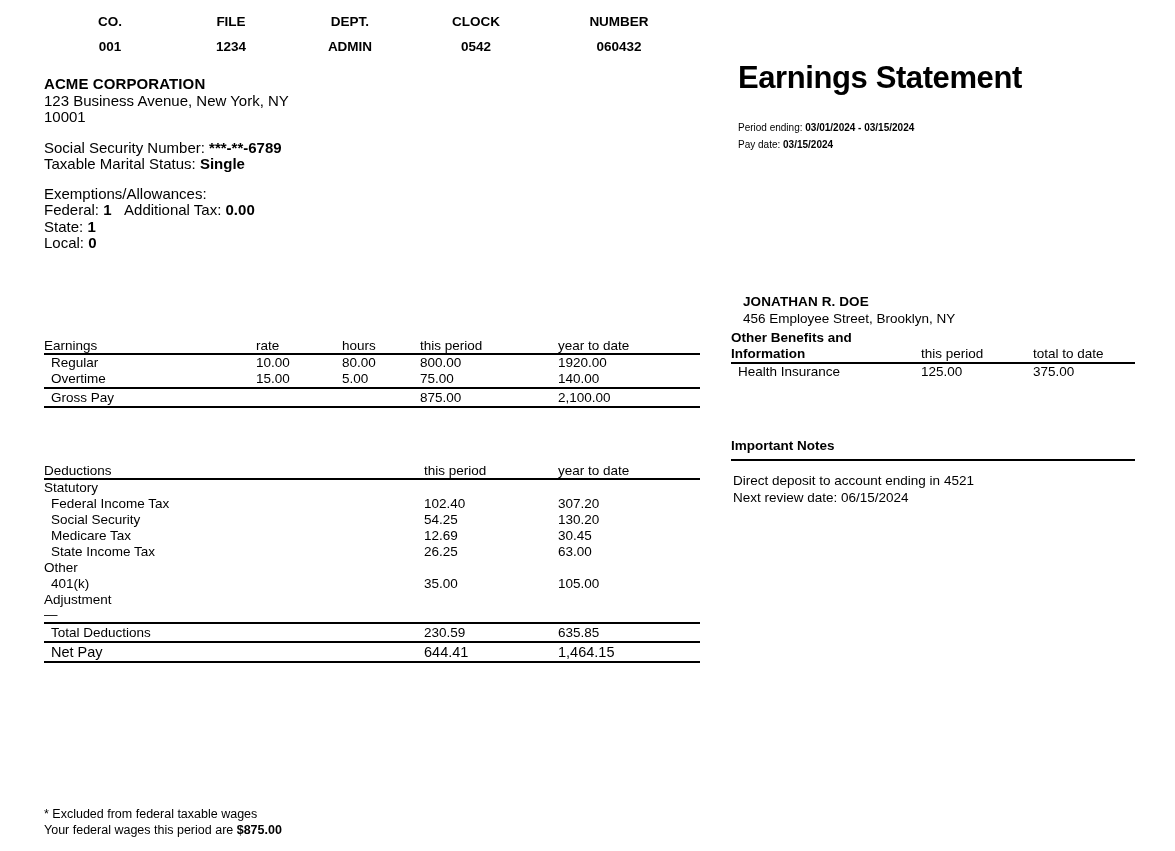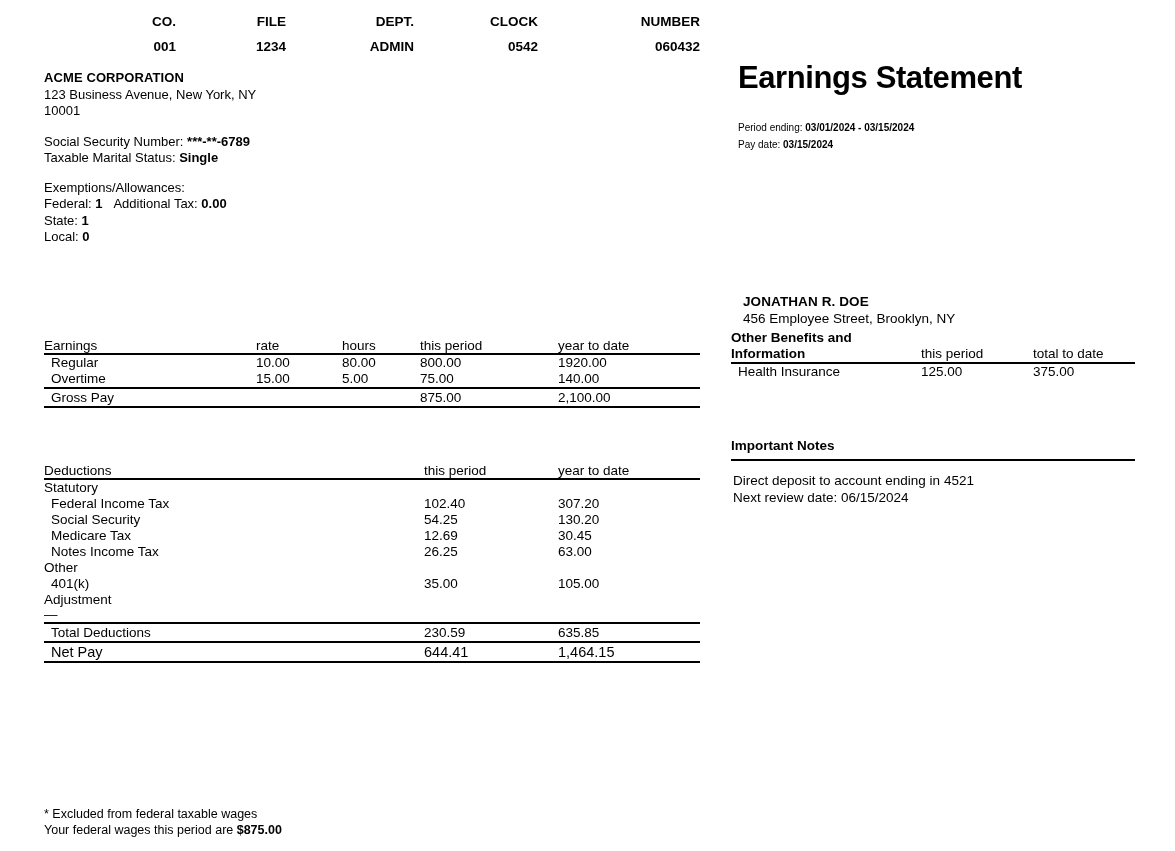--- a/index.html
+++ b/index.html
@@ -41,28 +41,28 @@
     width: 100%;
     border-collapse: collapse;
     font-size: 13.5px;
     font-weight: bold;
     table-layout: fixed;
   }
   .id-strip td {
     padding: 0;
     line-height: 20px;
     vertical-align: top;
-    text-align: right;
+    text-align: center;
   }
   .id-strip tr.vals td { padding-top: 5px; }
 
   
   .employer {
-    margin-top: 13px;
-    font-size: 13px;
+    margin-top: 19px;
+    font-size: 15px;
     line-height: 16.5px;
   }
   .employer .name {
     font-weight: bold;
     letter-spacing: 0.1px;
   }
   .block-gap { height: 14px; }
   .small-gap { height: 13px; }
   .kv b { font-weight: bold; }
 
@@ -326,21 +326,21 @@
         <td>Social Security</td>
         <td class="num">54.25</td>
         <td class="num">130.20</td>
       </tr>
       <tr class="row indent">
         <td>Medicare Tax</td>
         <td class="num">12.69</td>
         <td class="num">30.45</td>
       </tr>
       <tr class="row indent">
-        <td>Notes Income Tax</td>
+        <td>State Income Tax</td>
         <td class="num">26.25</td>
         <td class="num">63.00</td>
       </tr>
 
       <tr class="subhead">
         <td colspan="3">Other</td>
       </tr>
       <tr class="row indent">
         <td>401(k)</td>
         <td class="num">35.00</td>

